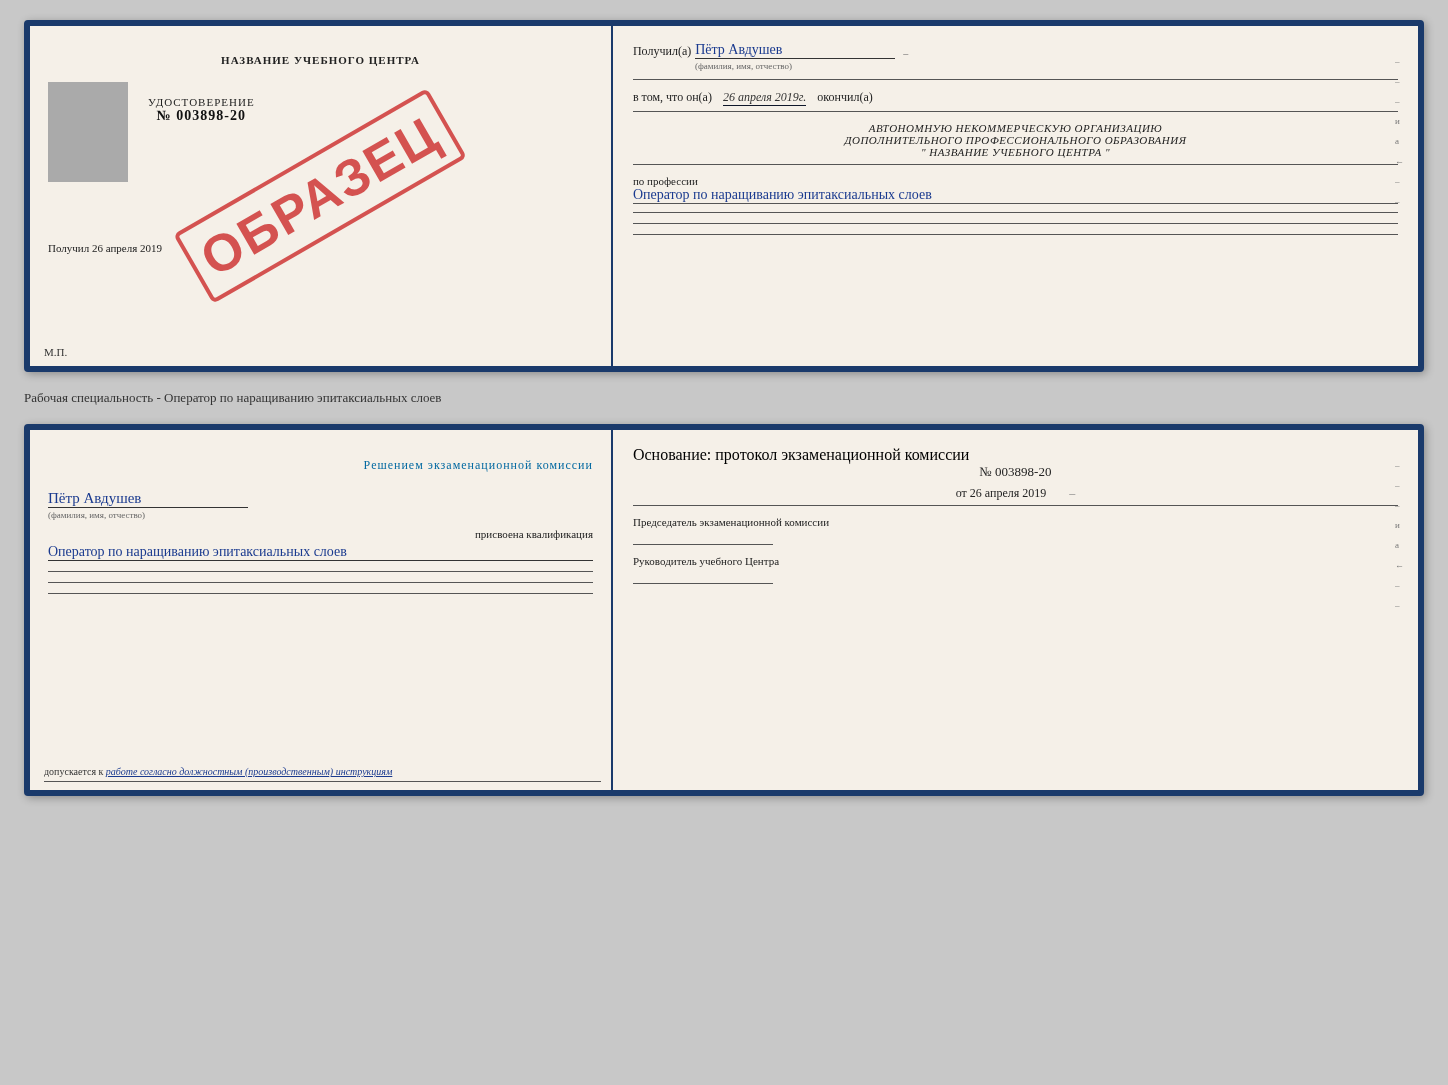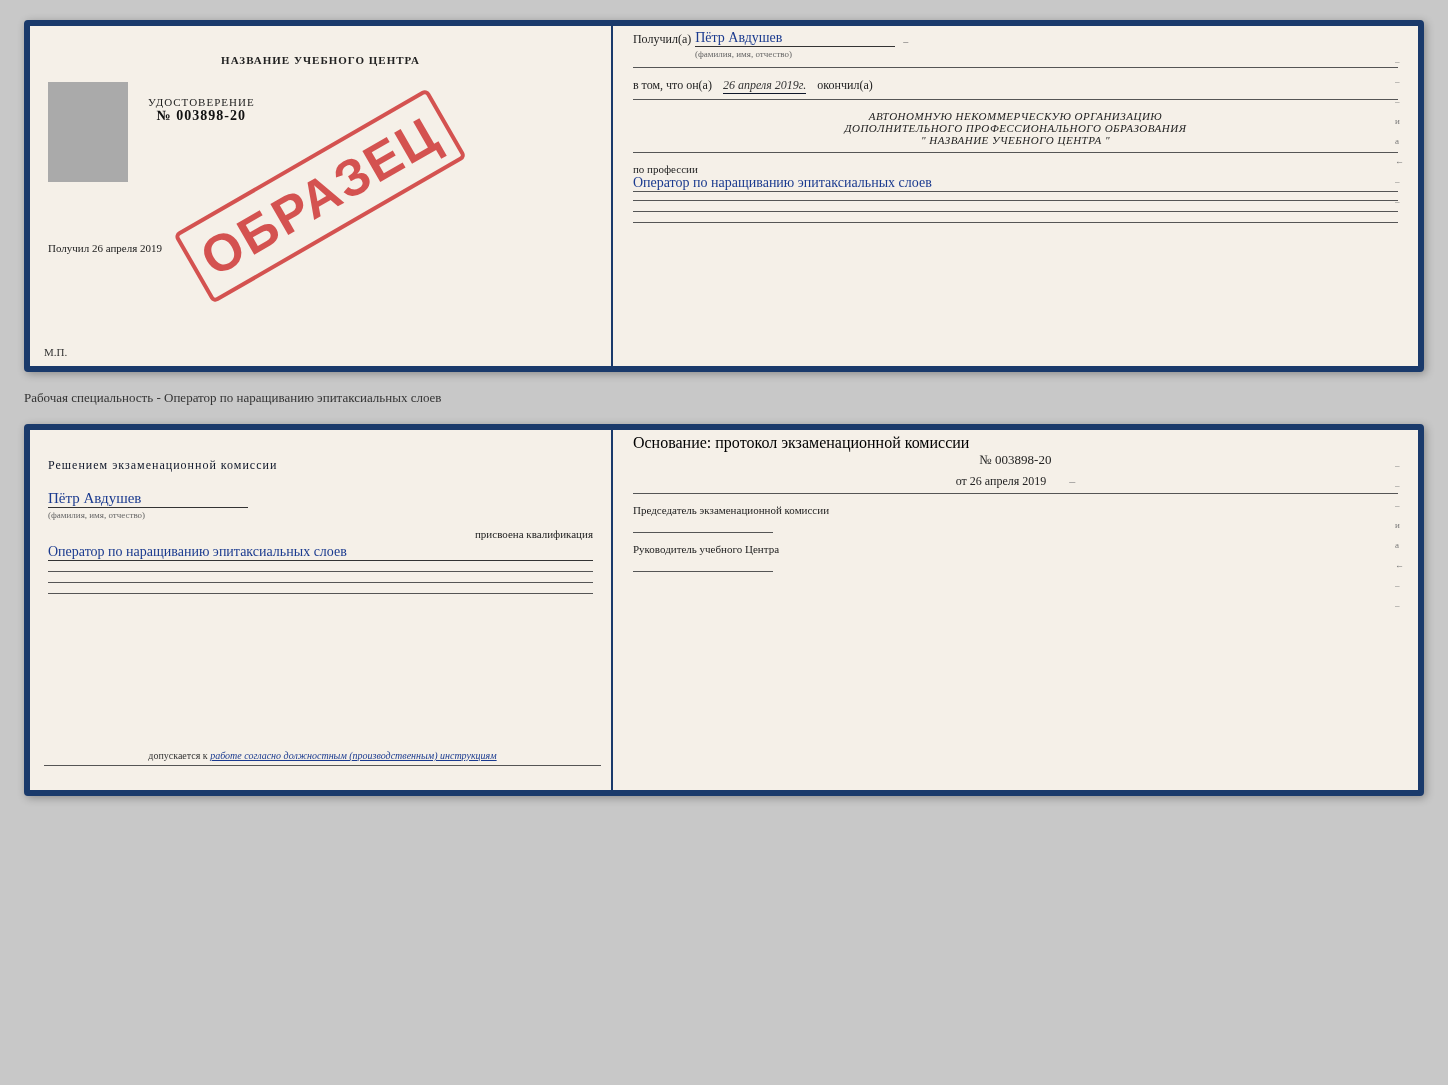--- a/index.html
+++ b/index.html
@@ -32,21 +32,21 @@
     .cert-left {
       width: 42%;
       border-right: 2px solid #1a3a6b;
       padding: 28px 18px;
       position: relative;
       background: #f5f0e8;
     }
 
     .cert-right {
       width: 58%;
-      padding: 4px 20px;
+      padding: 16px 20px;
       position: relative;
       background: #f5f0e8;
     }
 
     
     .cert-top .cert-left {
       min-height: 340px;
     }
 
     .school-name-top {
@@ -206,22 +206,22 @@
       padding: 4px 0;
     }
 
     
     .cert-bottom .cert-left {
       min-height: 360px;
     }
 
     .komissia-title {
       font-size: 12px;
-      color: #0f172a;
-      text-align: left;
+      color: #0369a1;
+      text-align: right;
       letter-spacing: 1px;
       margin-bottom: 16px;
     }
 
     .recipient-name-bottom {
       font-size: 15px;
       color: #1a3a8f;
       font-family: 'Segoe Script', cursive, serif;
       border-bottom: 1px solid #333;
       display: inline-block;
@@ -239,26 +239,25 @@
     .qualification-value {
       font-size: 14px;
       color: #1a3a8f;
       font-family: 'Segoe Script', cursive, serif;
       display: block;
       border-bottom: 1px solid #333;
     }
 
     .допускается-block {
       position: absolute;
-      bottom: 20px;
+      bottom: 4px;
       left: 14px;
       right: 10px;
       font-size: 10px;
       color: #333;
-      text-align: center;
     }
 
     .допускается-text {
       font-size: 10px;
       color: #333;
     }
 
     .допускается-value {
       font-size: 10px;
       color: #1a3a8f;

